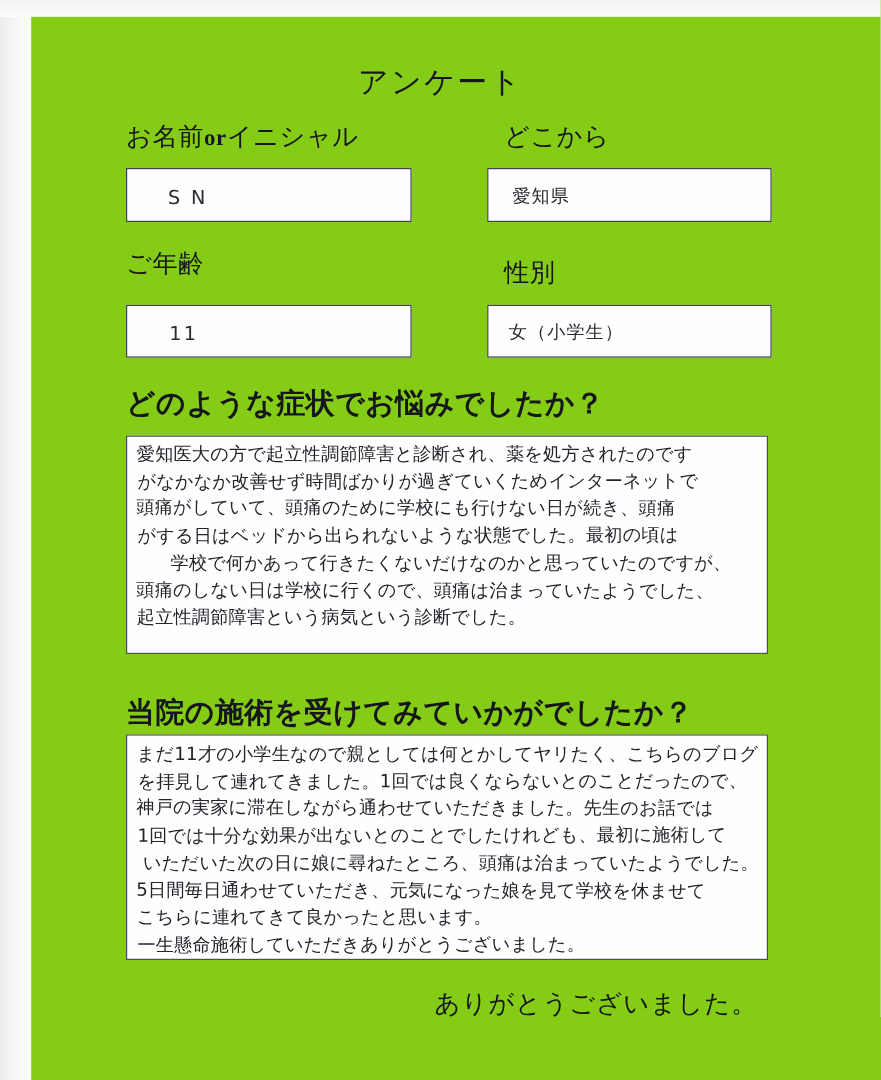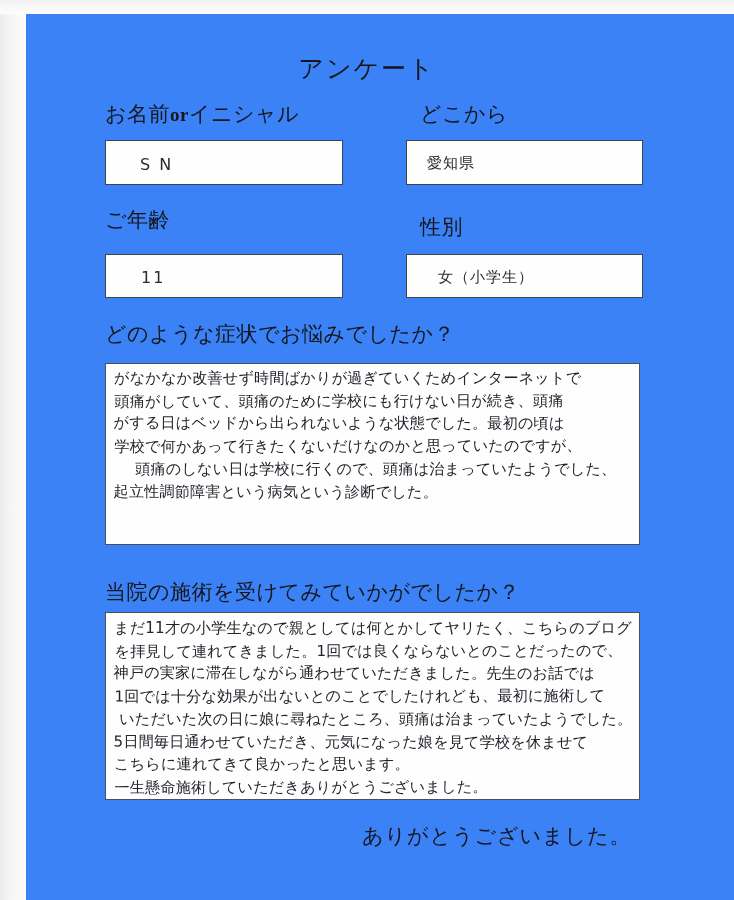--- a/index.html
+++ b/index.html
@@ -4,21 +4,21 @@
 <style>
   html, body {
     margin: 0;
     padding: 0;
     background: #ffffff;
   }
   .page {
     position: relative;
     width: 734px;
     height: 900px;
-    background: #3b82f6;
+    background: #84cc16;
     overflow: hidden;
     font-family: "Liberation Serif", "DejaVu Serif", serif;
     color: #1a1a22;
   }
   
   .scan-edge {
     position: absolute;
     left: 0; top: 0;
     width: 26px; height: 100%;
     background: linear-gradient(to right, #ececed 0%, #f6f6f5 45%, #fdfdfc 100%);
@@ -70,24 +70,25 @@
 
   .field-value {
     position: absolute;
     font-size: 16px;
     letter-spacing: 2px;
     color: #2a2a33;
   }
 
   .question {
     position: absolute;
-    font-size: 21px;
+    font-size: 24px;
     letter-spacing: 0.5px;
     color: #16161c;
     white-space: nowrap;
+    font-weight: bold;
   }
 
   .answer-box {
     position: absolute;
     border: 1.5px solid #4a5059;
     background: #fefefe;
     box-sizing: border-box;
   }
 
   .answer-lines {
@@ -135,26 +136,27 @@
   <div class="label" style="left:420px; top:100px;">どこから</div>
   <div class="field-box" style="left:406px; top:140px; width:237px; height:45px;"></div>
   <div class="field-value hand" style="left:427px; top:154px; font-size:15px; letter-spacing:1px;">愛知県</div>
 
   <div class="label" style="left:105px; top:206px;">ご年齢</div>
   <div class="field-box" style="left:105px; top:254px; width:238px; height:44px;"></div>
   <div class="field-value hand" style="left:141px; top:268px;">11</div>
 
   <div class="label" style="left:420px; top:213px;">性別</div>
   <div class="field-box" style="left:406px; top:254px; width:237px; height:44px;"></div>
-  <div class="field-value hand" style="left:438px; top:268px; font-size:15px; letter-spacing:1px;">女（小学生）</div>
+  <div class="field-value hand" style="left:424px; top:268px; font-size:15px; letter-spacing:1px;">女（小学生）</div>
 
   <div class="question" style="left:105px; top:320px;">どのような症状でお悩みでしたか？</div>
 
   <div class="answer-box" style="left:105px; top:363px; width:535px; height:182px;"></div>
   <div class="answer-lines" style="left:114px; top:367px; width:522px; height:174px;">
+    <div class="ln">愛知医大の方で起立性調節障害と診断され、薬を処方されたのです</div>
     <div class="ln">がなかなか改善せず時間ばかりが過ぎていくためインターネットで</div>
     <div class="ln">頭痛がしていて、頭痛のために学校にも行けない日が続き、頭痛</div>
     <div class="ln">がする日はベッドから出られないような状態でした。最初の頃は</div>
     <div class="ln">学校で何かあって行きたくないだけなのかと思っていたのですが、</div>
     <div class="ln">頭痛のしない日は学校に行くので、頭痛は治まっていたようでした、</div>
     <div class="ln">起立性調節障害という病気という診断でした。</div>
   </div>
 
   <div class="question" style="left:105px; top:578px;">当院の施術を受けてみていかがでしたか？</div>
 

